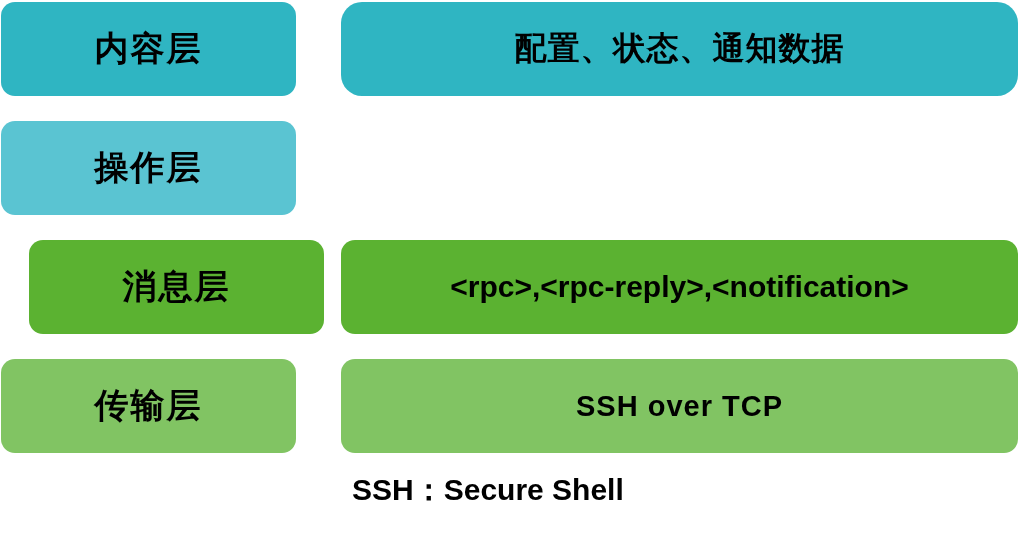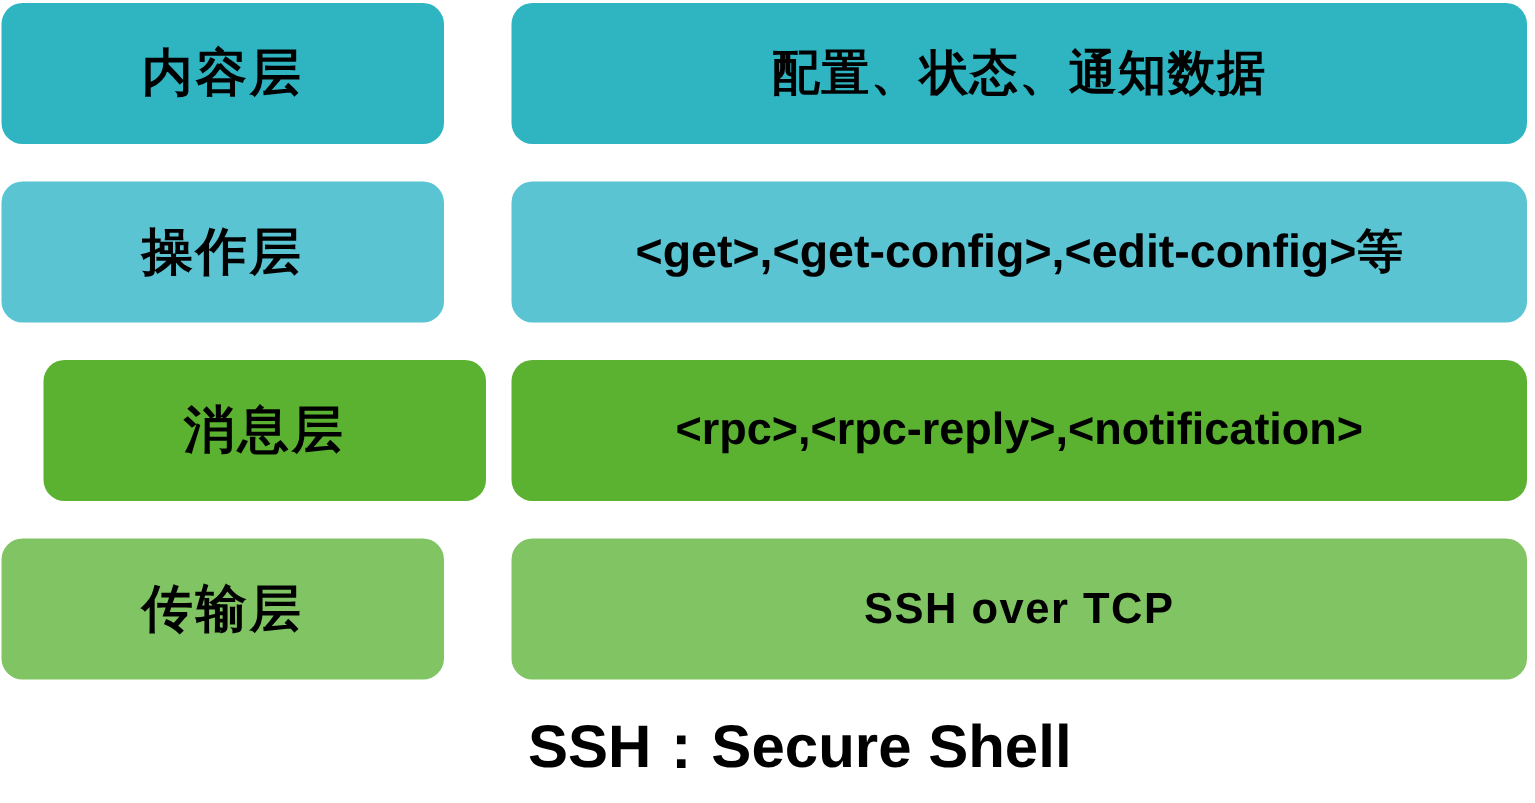--- a/index.html
+++ b/index.html
@@ -35,43 +35,42 @@
   }
   .content-box {
     left: 341px;
     width: 677px;
     font-size: 31px;
   }
   .row-0 { top: 2px; }
   .row-1 { top: 121px; text-align: right; }
   .row-2 { top: 240px; }
   .row-3 { top: 359px; }
-  .content-box.row-0 { font-size: 32px; letter-spacing: 1px; }
+  .content-box.row-0 { font-size: 32px; letter-spacing: 1px; border-radius: 21px; }
   .content-box.row-1 { font-size: 31px; }
   .content-box.row-2 { font-size: 30px; }
   .content-box.row-3 { font-size: 29px; letter-spacing: 1px; }
   .footnote {
     position: absolute;
     left: 352px;
     top: 470px;
-    font-size: 40px;
+    font-size: 30px;
     font-weight: bold;
     color: #000000;
   }
 </style>
 </head>
 <body>
 
 <div class="canvas">
 
   <div class="box layer-box row-0" style="background-color: rgb(47, 181, 194);">内容层</div>
   <div class="box content-box row-0" style="background-color: rgb(47, 181, 194);">配置、状态、通知数据</div>
 
   <div class="box layer-box row-1" style="background-color: rgb(90, 196, 210);">操作层</div>
-  <div class="box content-box row-1" style="background-color: rgb(90, 196, 210);">&lt;get&gt;,&lt;get-config&gt;,&lt;edit-config&gt;等</div>
 
   <div class="box layer-box row-2" style="background-color: rgb(91, 178, 49); margin-left: 28px;">消息层</div>
   <div class="box layer-box row-3" style="background-color: rgb(129, 196, 99);">传输层</div>
 
   <div class="box content-box row-2" style="background-color: rgb(91, 178, 49);">&lt;rpc&gt;,&lt;rpc-reply&gt;,&lt;notification&gt;</div>
   <div class="box content-box row-3" style="background-color: rgb(129, 196, 99);">SSH over TCP</div>
 
   <div class="footnote">SSH：Secure Shell</div>
 
 </div>

